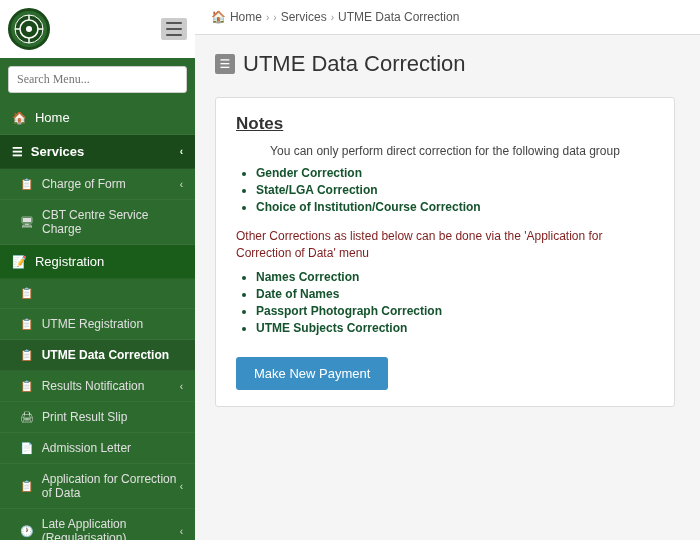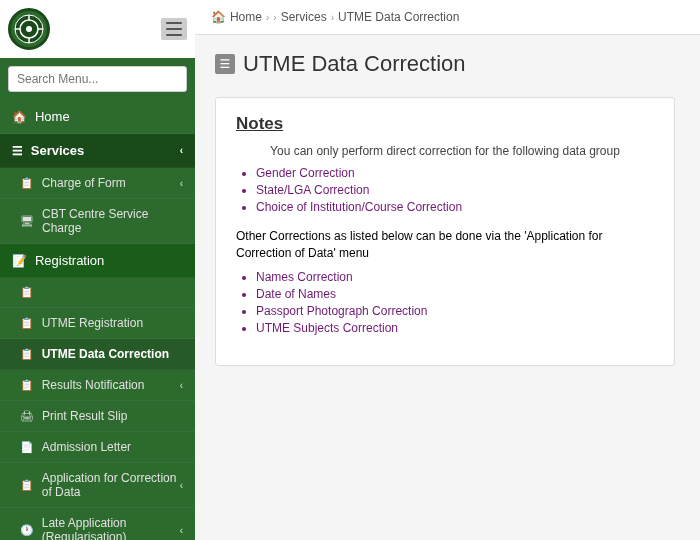--- a/index.html
+++ b/index.html
@@ -51,20 +51,21 @@
       padding: 8px;
       background: #2d6a2d;
     }
     .search-box input {
       width: 100%;
       padding: 5px 8px;
       border: 1px solid #ccc;
       border-radius: 3px;
       font-size: 12px;
       background: #fff;
+      font-family: Liberation Serif, serif;
     }
 
     .nav-item {
       display: flex;
       align-items: center;
       padding: 9px 12px;
       color: #fff;
       cursor: pointer;
       font-size: 13px;
       position: relative;
@@ -159,28 +160,28 @@
       text-align: center;
     }
 
     .bullet-list {
       list-style: disc;
       padding-left: 20px;
       margin-bottom: 14px;
     }
     .bullet-list li {
       font-size: 12px;
-      font-weight: normal;
-      color: #701a75;
+      font-weight: bold;
+      color: #14532d;
       margin-bottom: 3px;
     }
 
     .other-corrections-text {
       font-size: 12px;
-      color: #000000;
+      color: #7f1d1d;
       margin-bottom: 8px;
       line-height: 1.4;
     }
 
     .make-payment-btn {
       background: #3a8fc4;
       color: #fff;
       border: none;
       padding: 9px 18px;
       font-size: 13px;
@@ -318,15 +319,16 @@
 
       <div class="other-corrections-text">Other Corrections as listed below can be done via the 'Application for Correction of Data' menu</div>
 
       <ul class="bullet-list">
         <li>Names Correction</li>
         <li>Date of Names</li>
         <li>Passport Photograph Correction</li>
         <li>UTME Subjects Correction</li>
       </ul>
 
+      <button class="make-payment-btn">Make New Payment</button>
     </div>
   </div>
 </div>
 
 </body></html>

